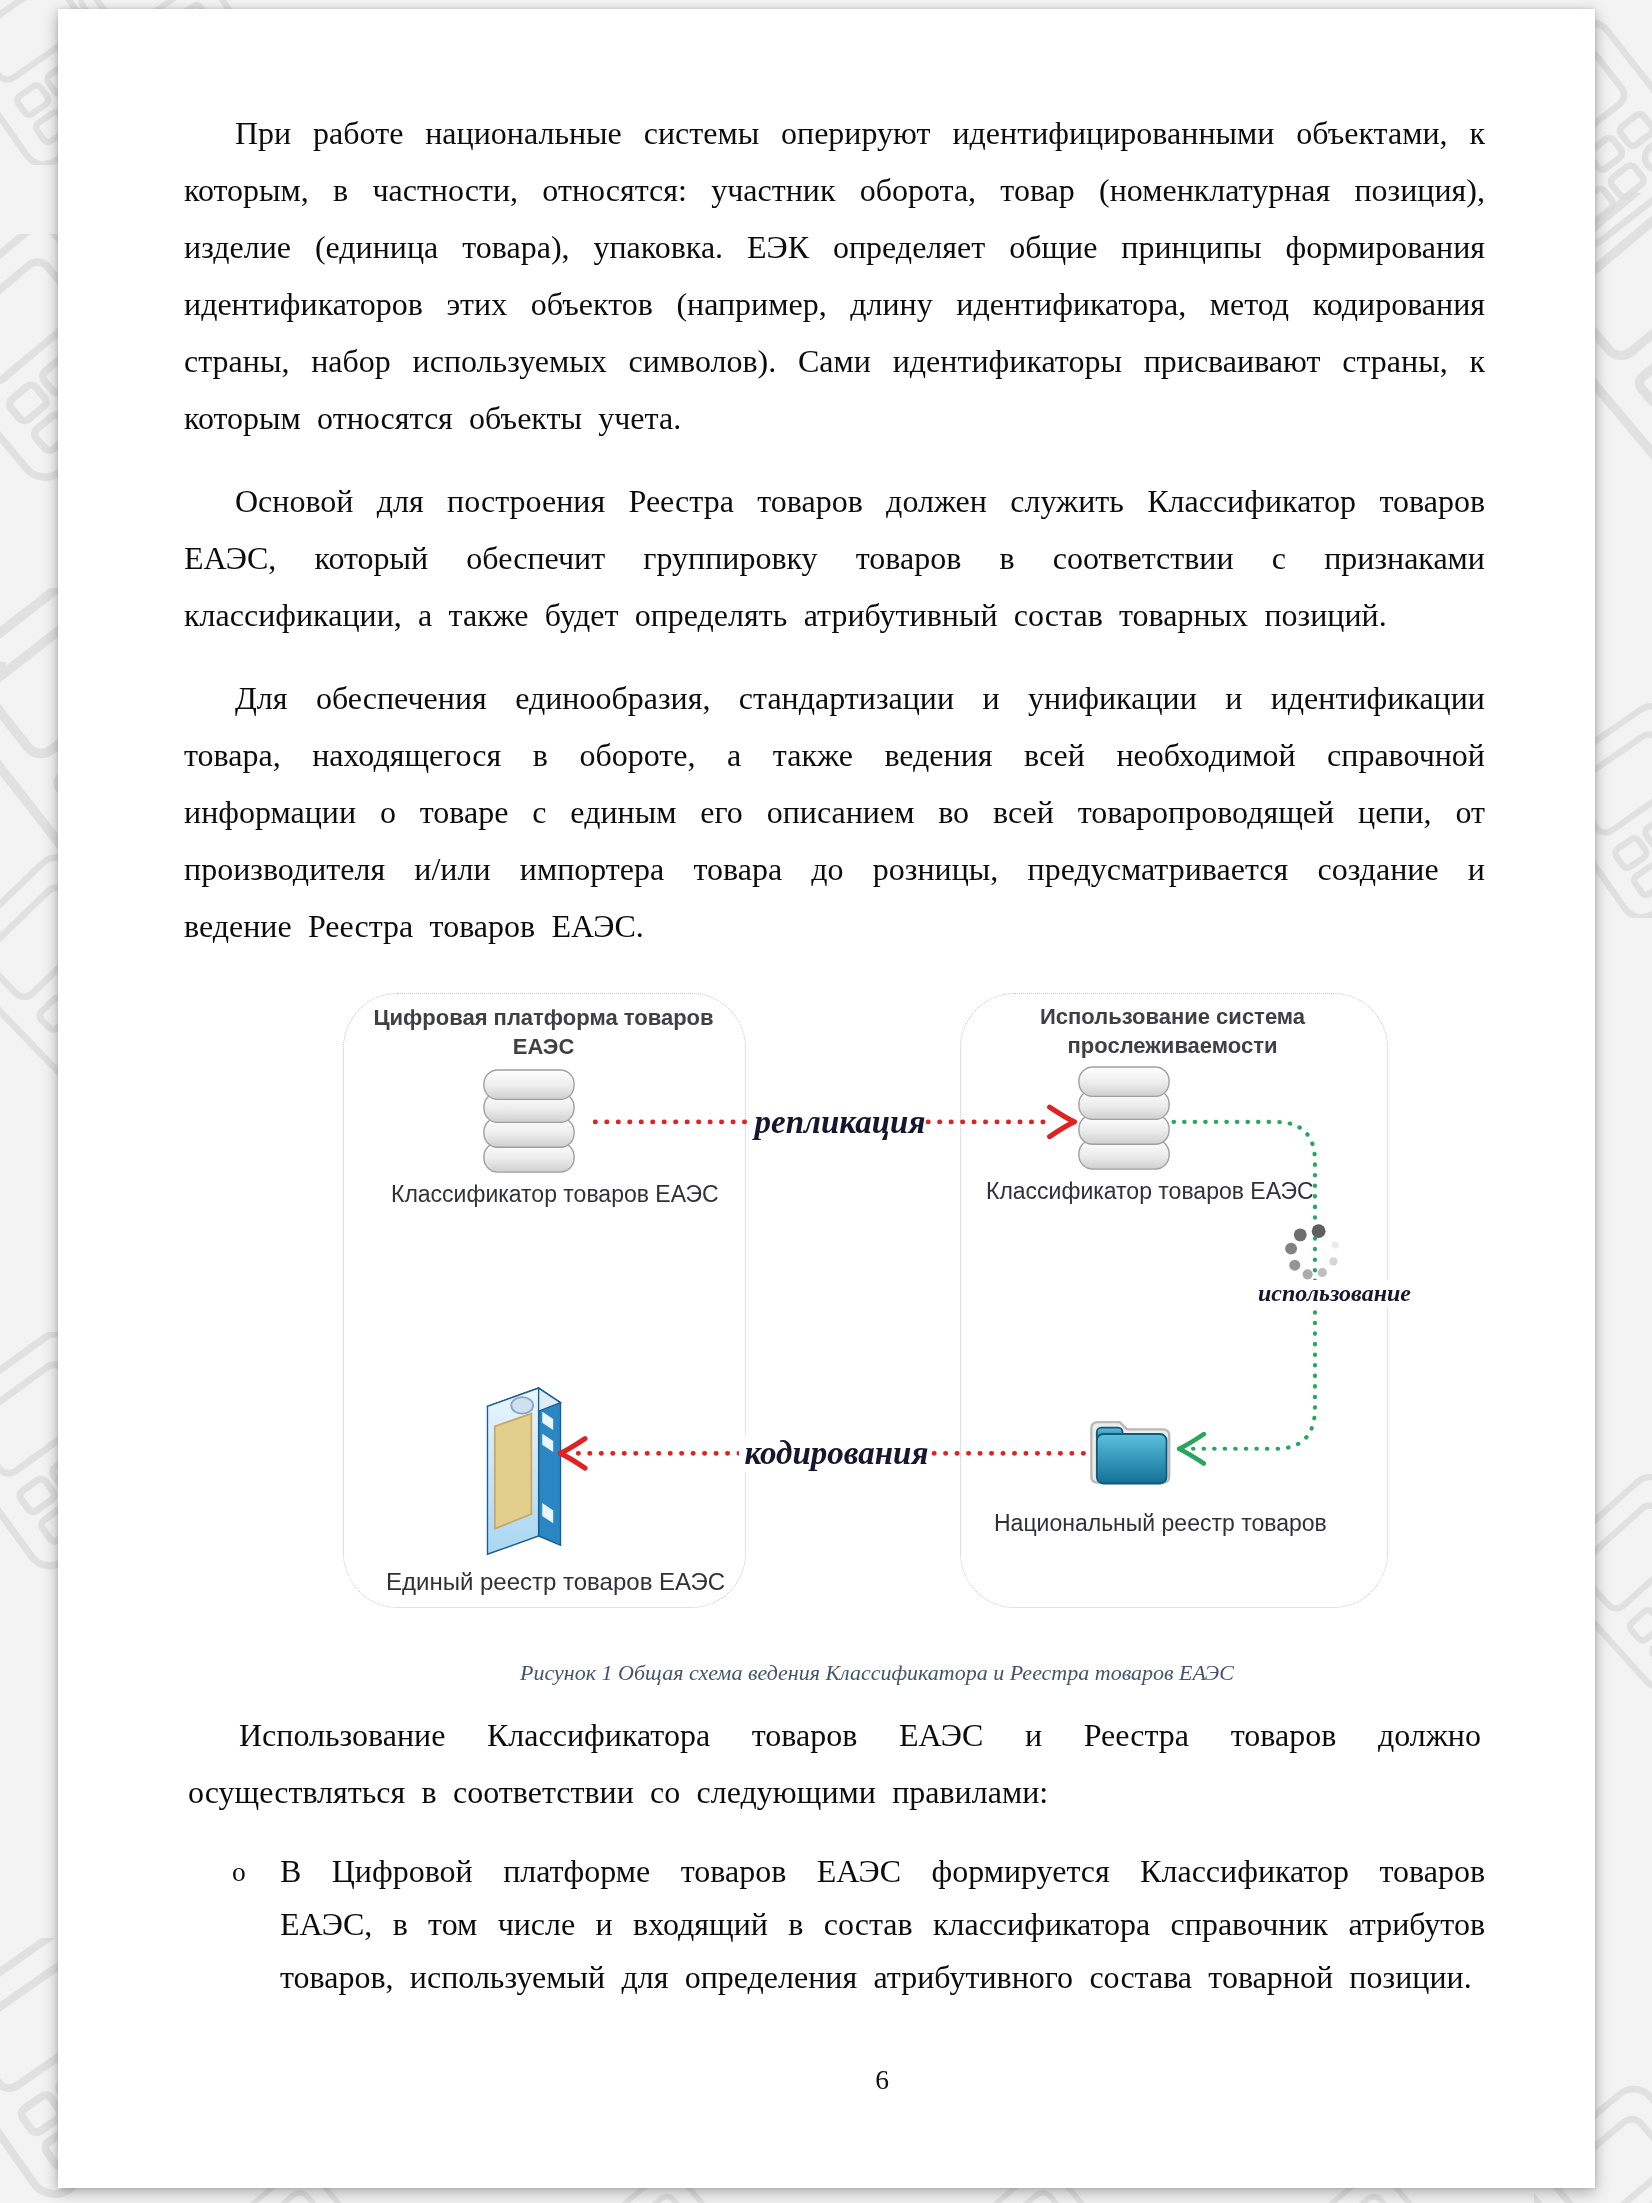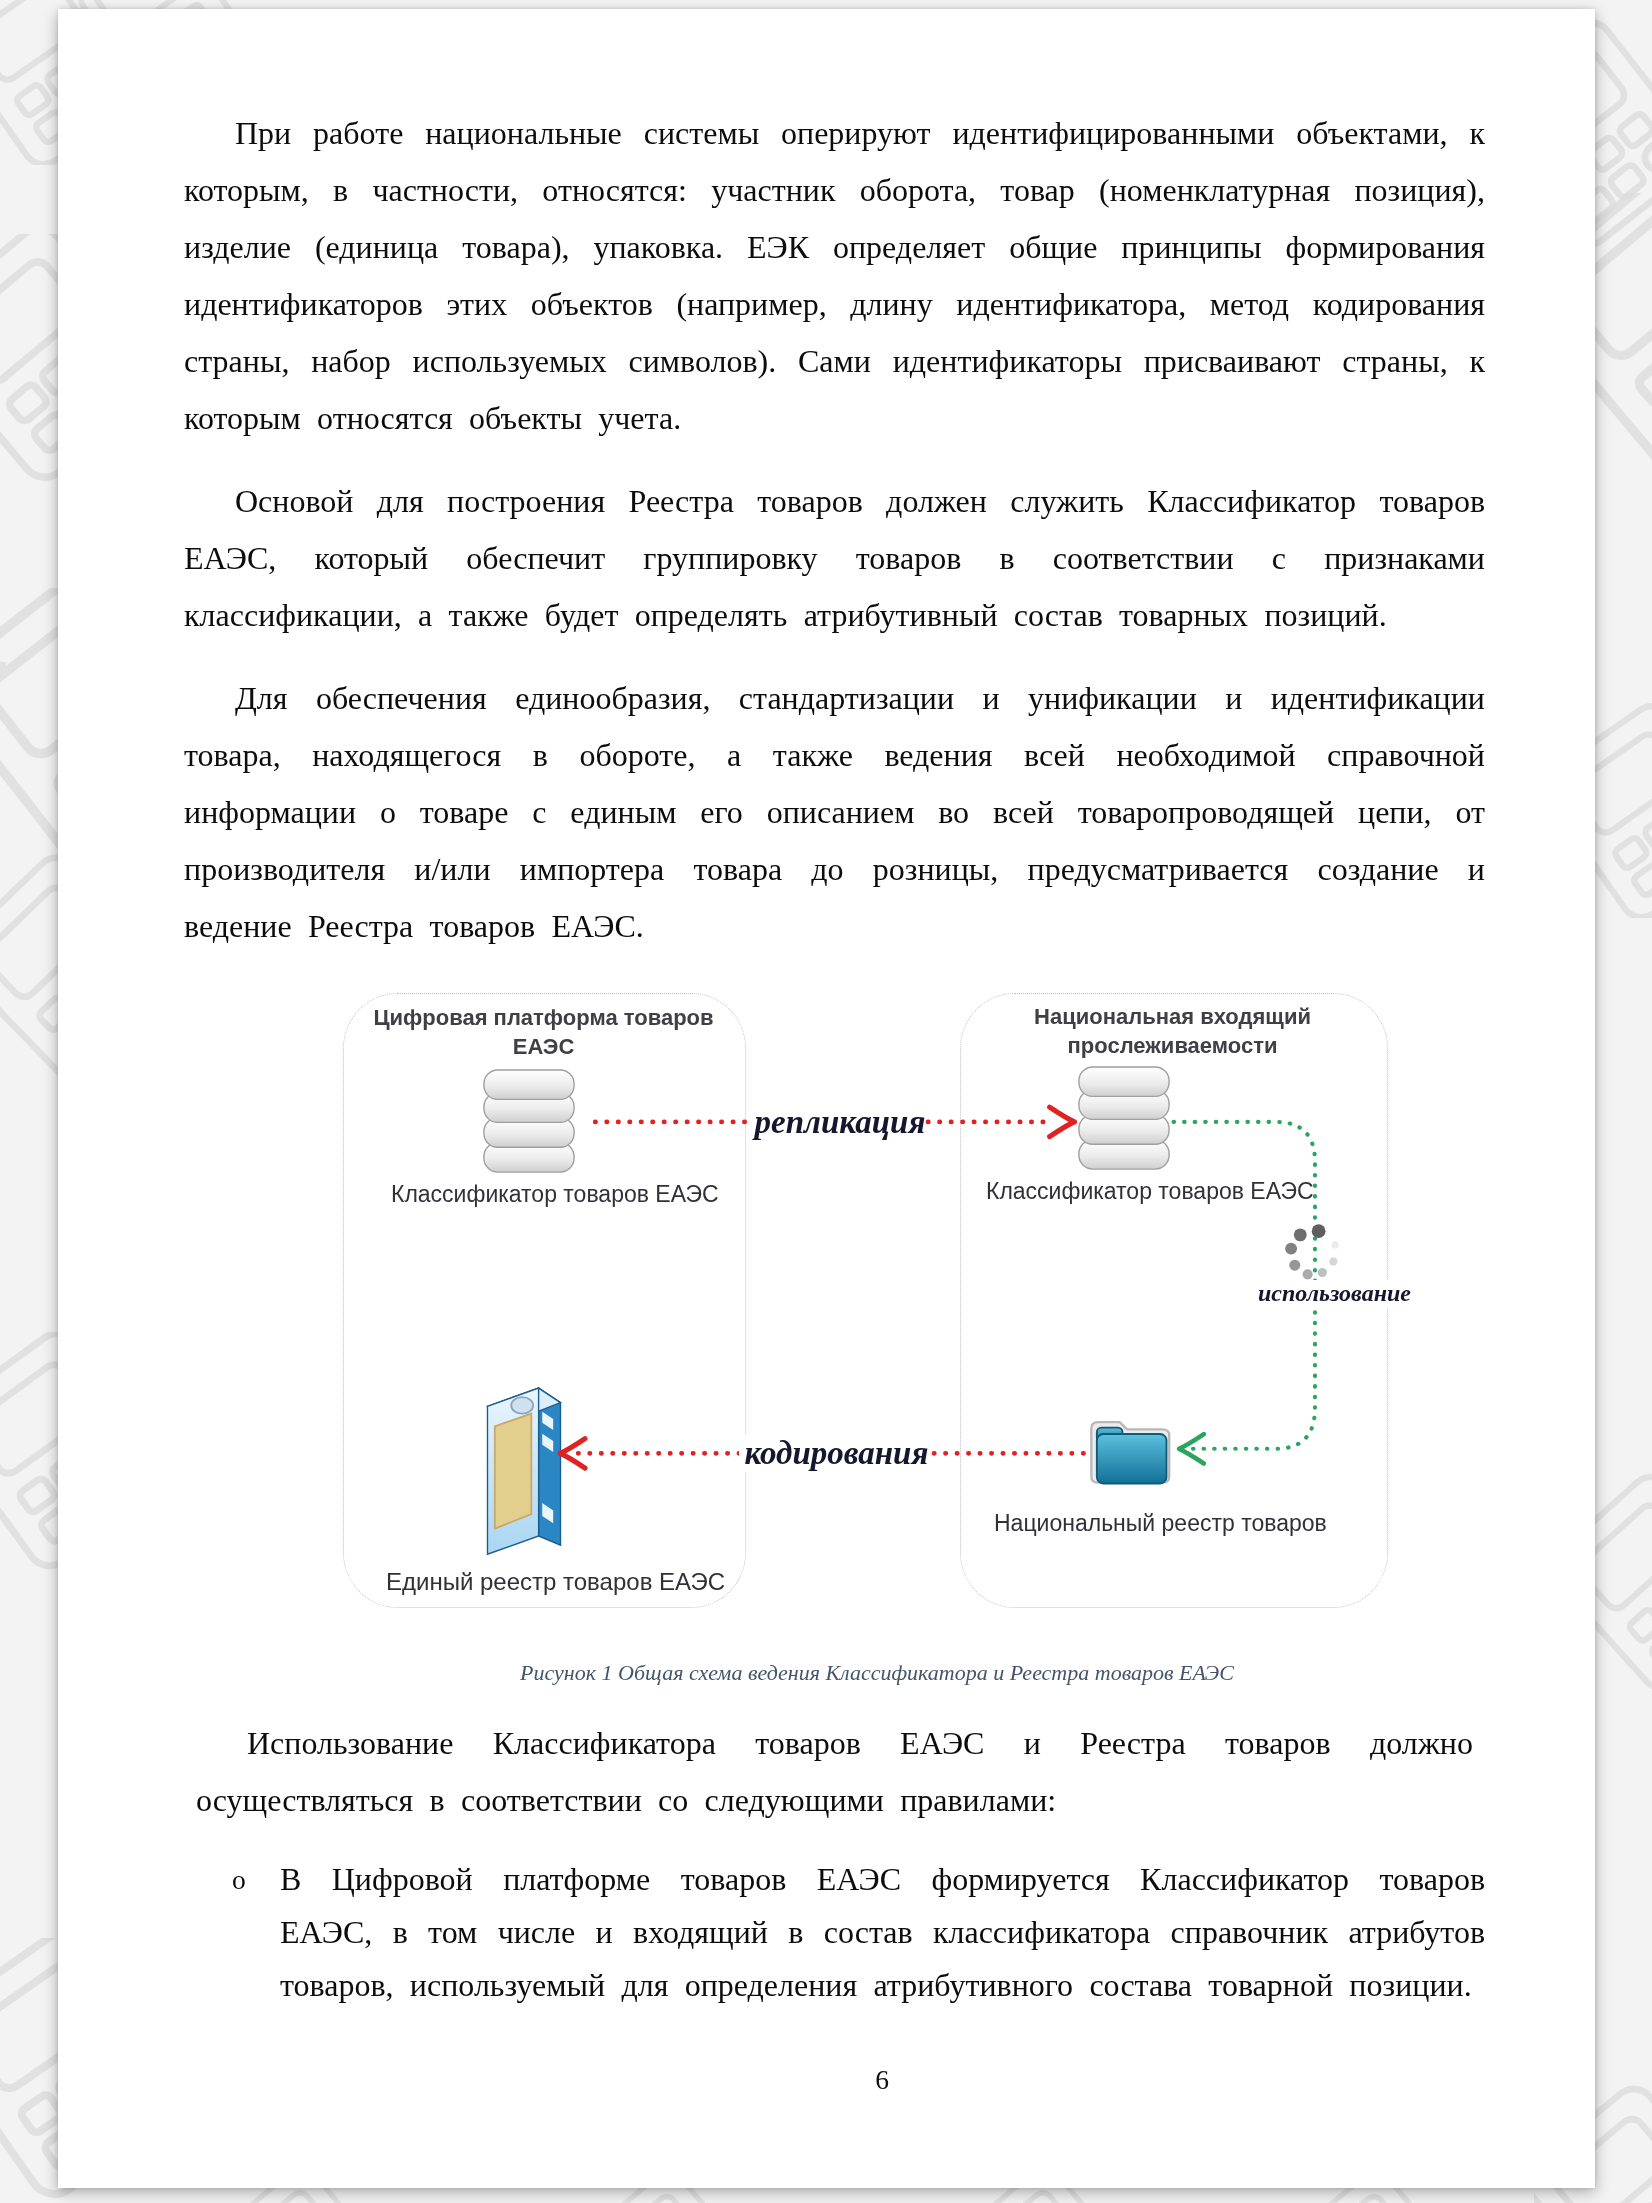--- a/index.html
+++ b/index.html
@@ -50,21 +50,21 @@
   }
   .arrows-svg{position:absolute;left:0;top:0;z-index:2;pointer-events:none;}
   .caption{
     position:absolute;left:176px;top:1651px;width:1286px;text-align:center;
     font-style:italic;font-size:22px;color:#44546A;
   }
   .lower{
     position:absolute;left:126px;top:1694px;width:1301px;
     font-size:32px;line-height:57px;color:#0c0c0c;text-align:justify;
   }
-  .lower p{margin:12px;text-indent:51px;word-spacing:8.3px;}
+  .lower p{margin:4px;text-indent:51px;word-spacing:8.3px;}
   .bullet-item{position:relative;margin-top:24px;padding-left:96px;line-height:53px;word-spacing:8.3px;}
   .bullet-marker{position:absolute;left:48px;top:0;font-size:27.5px;}
   .page-number{
     position:absolute;left:181px;top:2055px;width:1286px;text-align:center;
     font-size:27.5px;color:#111;
   }
 </style>
 </head>
 <body>
 
@@ -158,21 +158,21 @@
     <p>Для обеспечения единообразия, стандартизации и унификации и идентификации товара, находящегося в обороте, а также ведения всей необходимой справочной информации о товаре с единым его описанием во всей товаропроводящей цепи, от производителя и/или импортера товара до розницы, предусматривается создание и ведение Реестра товаров ЕАЭС.</p>
   </div>
 
   <div>
 
     <div class="dash-box" style="left:285px;top:984px;width:401px;height:613px;"></div>
     <div class="dash-box" style="left:902px;top:984px;width:426px;height:613px;"></div>
 
     <div class="diagram-title" style="left:294px;top:995px;width:383px;">Цифровая платформа товаров ЕАЭС</div>
     <div class="diagram-title" style="left:920px;top:994px;width:389px;">
-      <div>Национальная входящий</div>
+      <div>Использование система</div>
       <div>прослеживаемости</div>
     </div>
 
     <svg class="icon" style="left:425px;top:1060px" width="92" height="105" viewBox="0 0 100 114">
       <g stroke="#9f9f9f" stroke-width="1.5" fill="url(#dbg)">
         <rect x="1" y="80" width="98" height="32" rx="15"></rect>
         <rect x="1" y="53" width="98" height="32" rx="15"></rect>
         <rect x="1" y="26" width="98" height="32" rx="15"></rect>
         <rect x="1" y="1" width="98" height="32" rx="15"></rect>
       </g>

